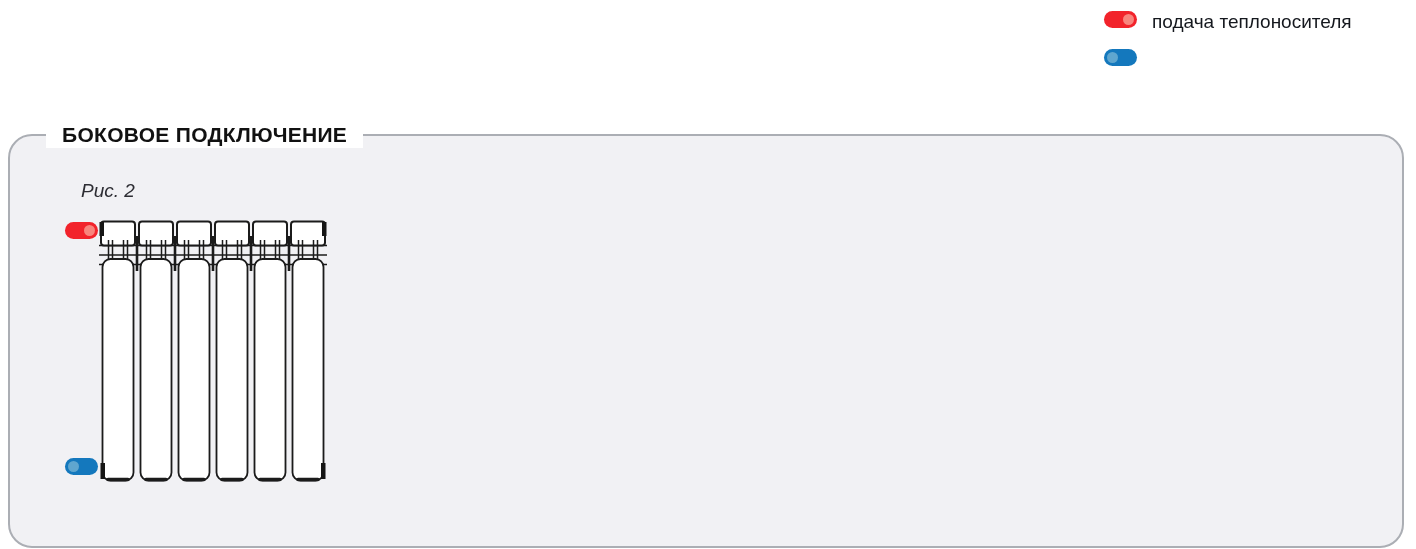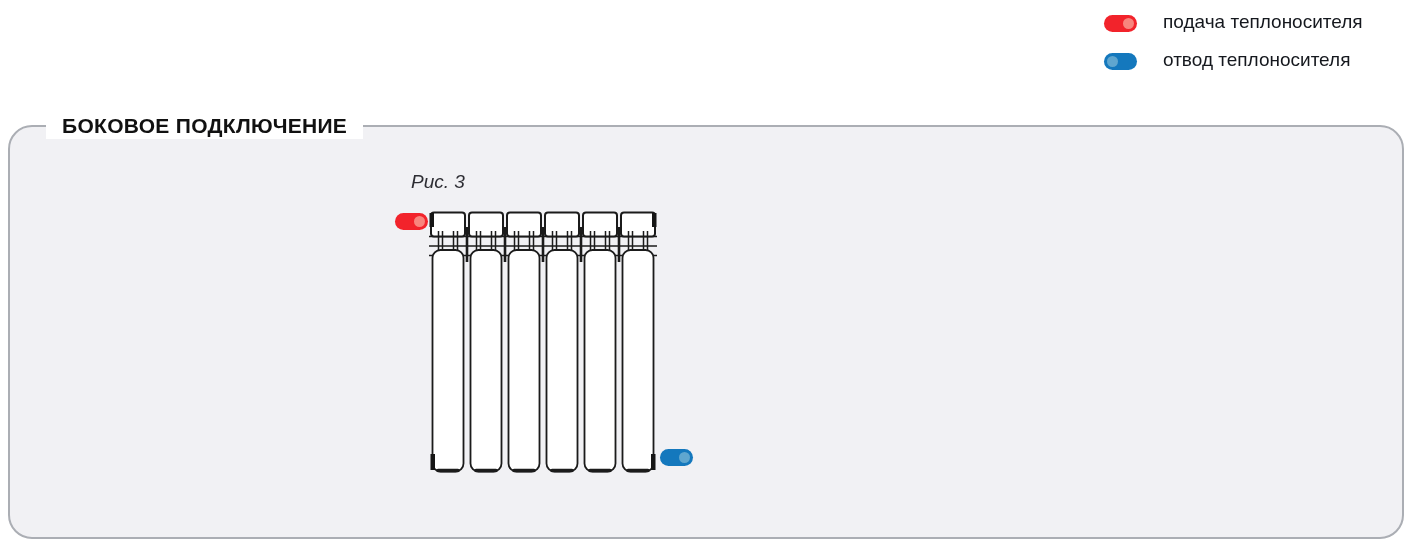--- a/index.html
+++ b/index.html
@@ -8,35 +8,35 @@
     --line:#1b1b1b;
     --panel-bg:#f1f1f4; --panel-border:#abaeb4;
   }
   *{margin:0;padding:0;box-sizing:border-box;}
   html,body{width:1416px;height:549px;background:#ffffff;overflow:hidden;
     font-family:"Liberation Sans", sans-serif;}
   body{position:relative;}
 
   
   .legend{position:absolute;left:1104px;top:11px;display:flex;flex-direction:column;gap:17px;}
-  .legend-row{display:flex;align-items:flex-end;gap:26px;}
+  .legend-row{display:flex;align-items:flex-start;gap:15px;}
   .legend-label{font-size:19px;color:#15181e;line-height:21px;white-space:nowrap;}
 
   
   .pill{width:33px;height:17px;border-radius:9px;position:relative;display:inline-block;flex:0 0 auto;}
   .pill.supply{background:var(--supply);}
   .pill.return{background:var(--return);}
   .pill::after{content:"";position:absolute;top:3px;width:11px;height:11px;border-radius:50%;}
   .pill.supply::after{background:var(--supply-dot);}
   .pill.return::after{background:var(--return-dot);}
   .pill.dot-right::after{right:3px;}
   .pill.dot-left::after{left:3px;}
 
   
-  .panel{position:absolute;left:8px;top:125px;width:1396px;height:414px;
+  .panel{position:absolute;left:8px;top:134px;width:1396px;height:414px;
     background:var(--panel-bg);border:2px solid var(--panel-border);border-radius:24px;text-decoration:underline;}
   .panel-title{position:absolute;top:-15px;left:36px;background:#ffffff;
     padding:0 16px;font-size:21px;font-weight:bold;color:#111111;
     letter-spacing:.3px;line-height:27px;white-space:nowrap;}
 
   
   .figure{position:absolute;top:44px;width:228px;height:300px;}
   .figure.f0{left:89px;} .figure.f1{left:419px;} .figure.f2{left:752px;} .figure.f3{left:1082px;}
   .fig-label{position:absolute;left:-18px;top:0;font-style:italic;font-size:19px;color:#2d2d33;white-space:nowrap;}
   .radiator{position:absolute;left:0;top:39px;width:228px;height:264px;}
@@ -92,31 +92,30 @@
   </defs>
 </svg>
 
 <div class="legend">
   <div class="legend-row">
     <span class="pill supply dot-right"></span>
     <span class="legend-label">подача теплоносителя</span>
   </div>
   <div class="legend-row">
     <span class="pill return dot-left"></span>
-    <span class="legend-label">отвод теплоносителя</span>
   </div>
 </div>
 
 <div class="panel">
   <div class="panel-title">БОКОВОЕ ПОДКЛЮЧЕНИЕ</div>
 
-
-  <div class="figure f1">
-    <div class="fig-label">Рис. 3</div>
+  <div class="figure f0">
+    <div class="fig-label">Рис. 2</div>
     <svg class="radiator" viewBox="0 0 228 264">
       <use href="#radiator-sym" xlink:href="#radiator-sym" width="228" height="264"></use>
     </svg>
   <div class="pill supply dot-right pos-top-left" title="подача теплоносителя"></div>
-      <div class="pill return dot-right pos-bottom-right" title="отвод теплоносителя"></div>
+      <div class="pill return dot-left pos-bottom-left" title="отвод теплоносителя"></div>
     </div>
+
 
 
 </div>
 
 </body></html>

